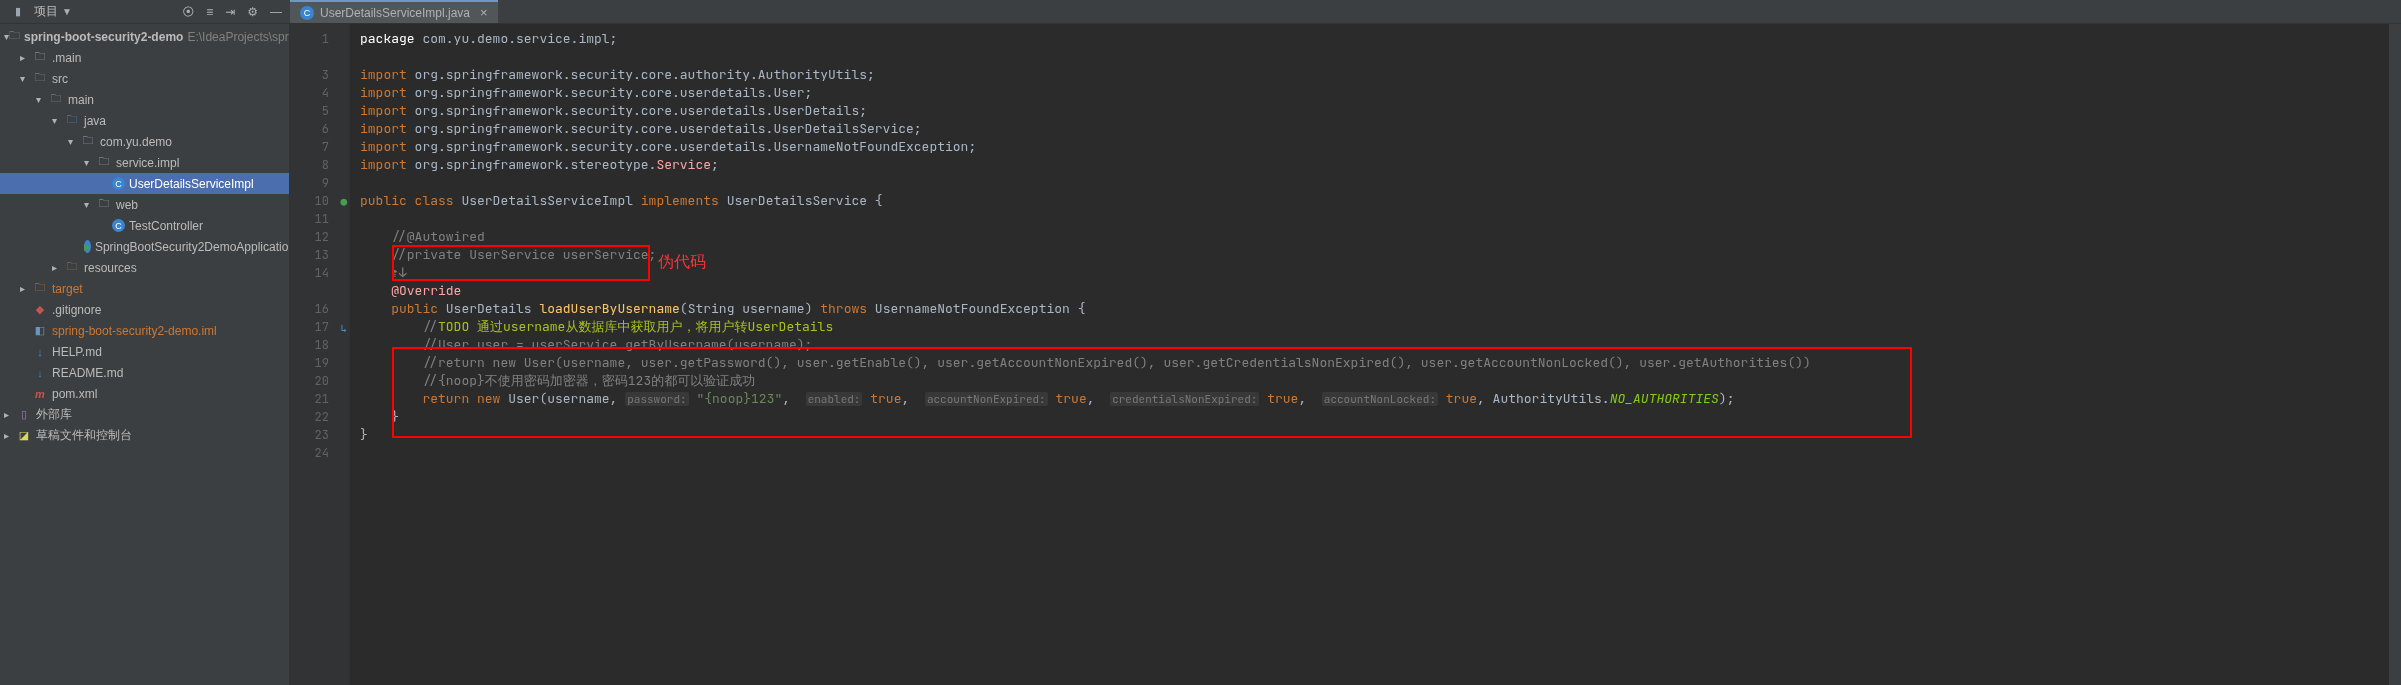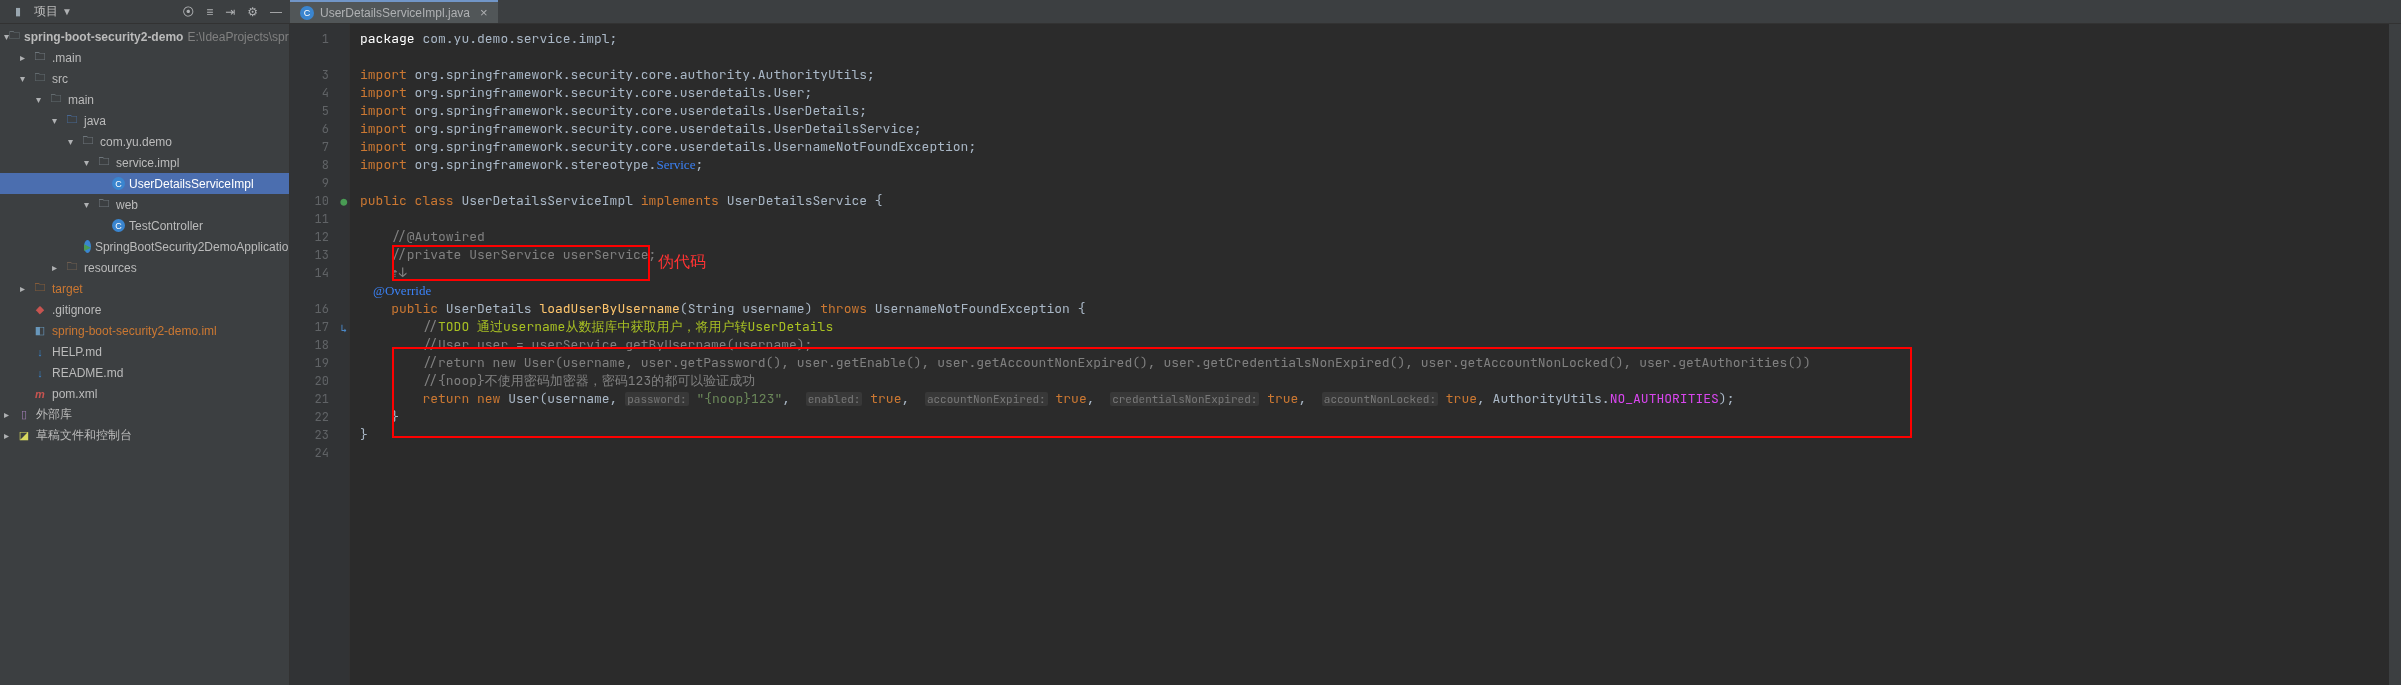--- a/index.html
+++ b/index.html
@@ -102,26 +102,26 @@
       padding-top: 6px;
       font-family: "JetBrains Mono", Consolas, monospace;
       font-size: 13px;
       line-height: 18px;
       position: relative;
     }
     .code-line { height: 18px; white-space: pre; padding-left: 10px; }
     .k-pkg { color: #ffffff; }
     .k-import { color: #cc7832; }
     .k-keyword { color: #cc7832; }
-    .k-annotation { color: #3b82f6; font-family: Liberation Serif, serif; }
+    .k-annotation { color: #fca5a5; }
     .k-comment { color: #808080; }
     .k-text { color: #a9b7c6; }
     .k-string { color: #6a8759; }
     .k-todo { color: #a8c023; }
-    .k-const { color: #d946ef; }
+    .k-const { color: #84cc16; font-style: italic; }
     .k-param-hint { color: #787878; font-size: 11px; background: #383838; padding: 0 2px; border-radius: 2px; }
     .red-box1 {
       position: absolute;
       border: 2px solid #ff0000;
       left: 42px;
       top: 221px;
       width: 258px;
       height: 36px;
       pointer-events: none;
     }

